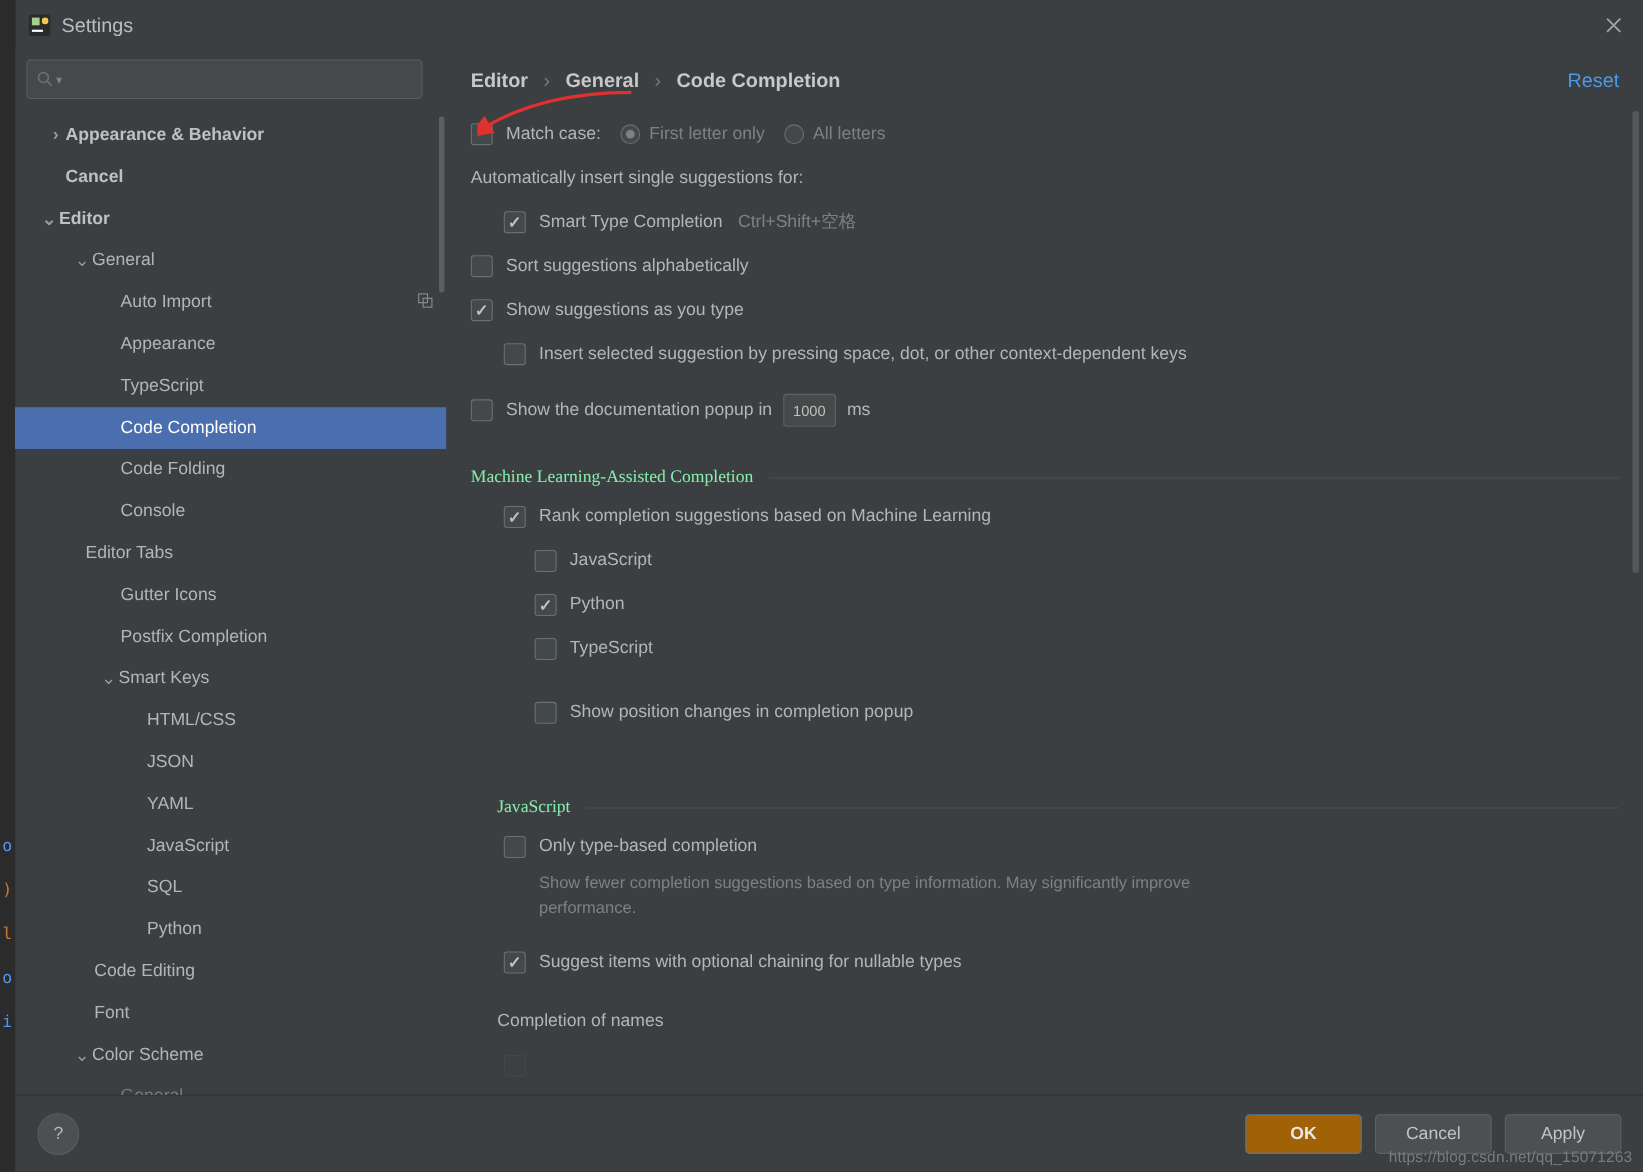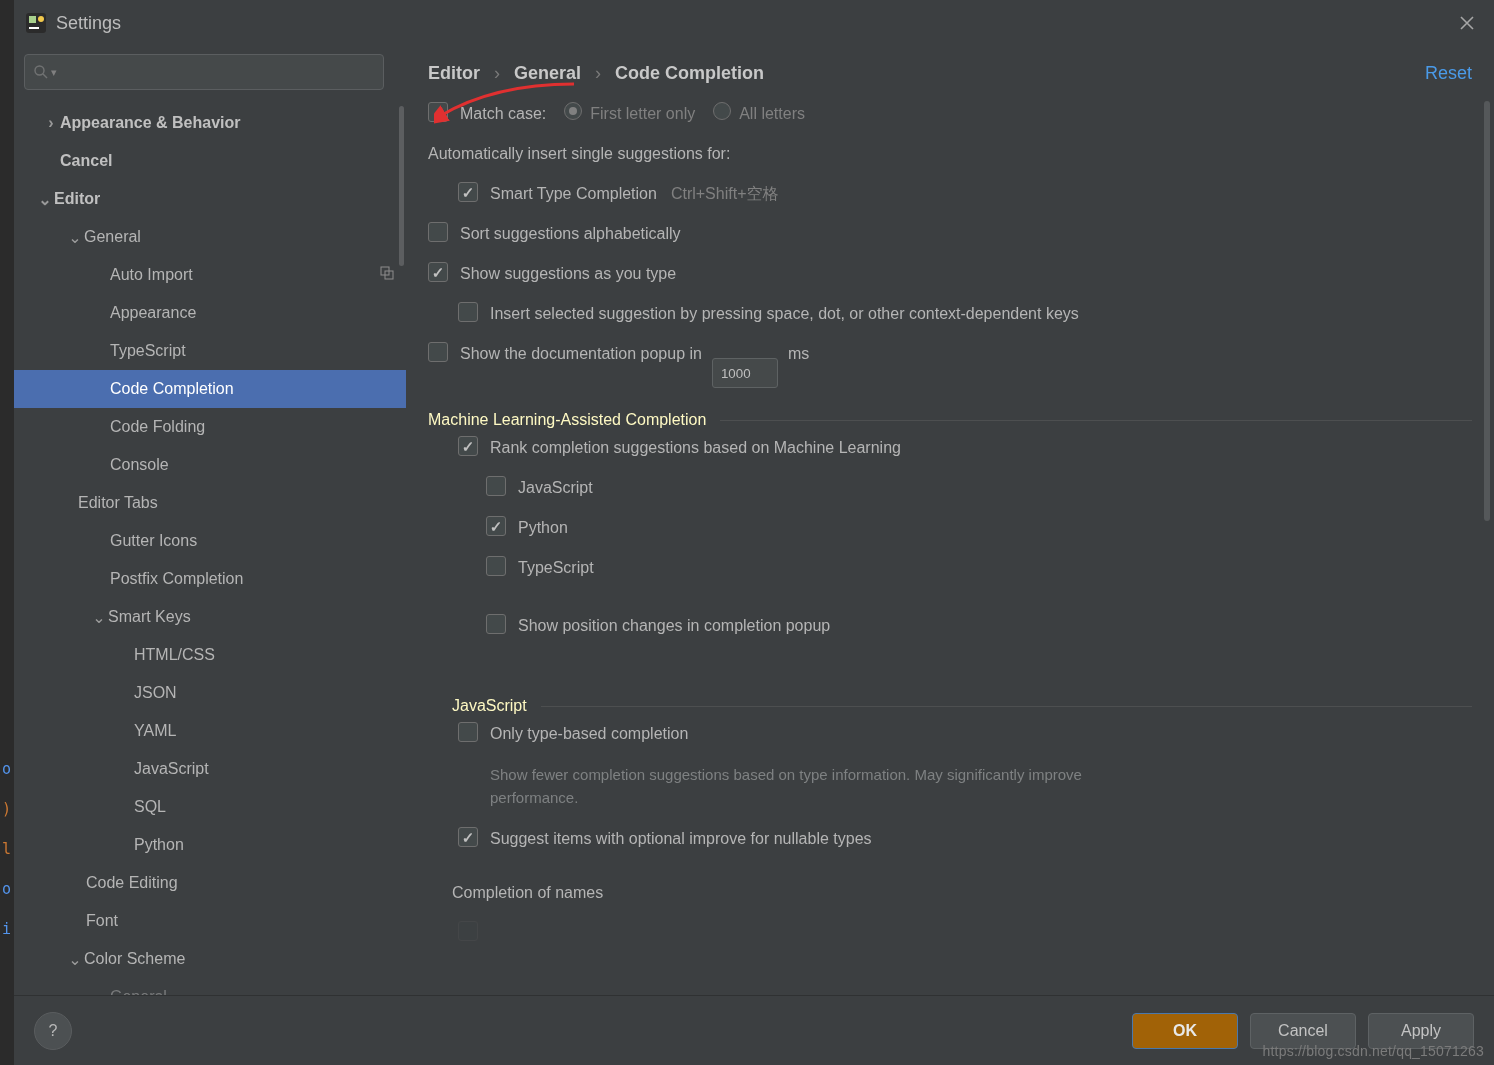--- a/index.html
+++ b/index.html
@@ -93,45 +93,45 @@
   }
   .header .crumb { font-weight:700;}
   .header .sep { margin:0 14px;color:#7a7a7a;font-weight:400;}
   .header .reset { margin-left:auto;color:#4a9ae8;font-weight:400;cursor:pointer;}
   .content {
     flex:1;overflow:auto;
     padding:2px 22px 0 22px;
     color:#b5b5b5;
     line-height:1.5;
   }
-  .row { display:flex;min-height:40px;}
+  .row { display:flex;align-items:center; min-height:40px;}
   .row.indent1 { padding-left:30px;}
   .row.indent2 { padding-left:58px;}
   .cbx {
     width:20px;height:20px;border:1px solid #6e6e6e;border-radius:3px;
     background:#43494a;margin-right:12px;flex-shrink:0;
     display:flex;align-items:center;justify-content:center;
   }
   .cbx.checked::after{
     content:"✓";color:#c0c0c0;font-size:15px;font-weight:700;line-height:1;
   }
   .cbx.disabled{opacity:0.55;}
   .radio{
     width:18px;height:18px;border:1px solid #6e6e6e;border-radius:50%;
     background:#43494a;margin-right:8px;flex-shrink:0;
     display:flex;align-items:center;justify-content:center;
   }
   .radio.sel::after{content:"";width:8px;height:8px;border-radius:50%;background:#808080;}
   .dim{color:#808080;}
   .sect-title{
-    color:#fef9c3;margin-top:4px;margin-bottom:4px;position:relative;display:flex;align-items:center;
+    color:#86efac;margin-top:18px;margin-bottom:4px;position:relative;display:flex;align-items:center;font-family:Liberation Serif, serif;
   }
   .sect-title .line{flex:1;height:1px;background:#4d4f50;margin-left:14px;}
   .num-input{
-    width:66px;height:30px;background:#45494a;border:1px solid #5e6263;
+    width:48px;height:30px;background:#45494a;border:1px solid #5e6263;
     color:#bfbfbf;text-align:left;padding:0 8px;margin:16px 10px;border-radius:3px;
   }
   .hint{color:#7e8182;font-size:15px;margin-left:32px;margin-top:2px;max-width:640px;}
   .gap{height:18px;}
 
   .footer{
     height:70px;display:flex;align-items:center;padding:0 20px;
     border-top:1px solid #2f3132;
     background:#3c3f41;
   }
@@ -365,21 +365,21 @@
             <span class="line"></span>
           </div>
         <div class="row indent1">
           <span class="cbx"></span>
           <span>Only type-based completion</span>
         </div>
         <div class="hint" style="margin-left:62px;">Show fewer completion suggestions based on type information. May significantly improve performance.</div>
         <div class="gap"></div>
         <div class="row indent1">
           <span class="cbx checked"></span>
-          <span>Suggest items with optional improve for nullable types</span>
+          <span>Suggest items with optional chaining for nullable types</span>
         </div>
         <div style="height:14px;"></div>
         <div class="row" style="padding-left:24px;">Completion of names</div>
         <div class="row indent1" style="opacity:0.3;">
           <span class="cbx disabled"></span>
         </div>
       </div>
       <div class="main-scroll-ind"></div>
     </div>
   </div>

